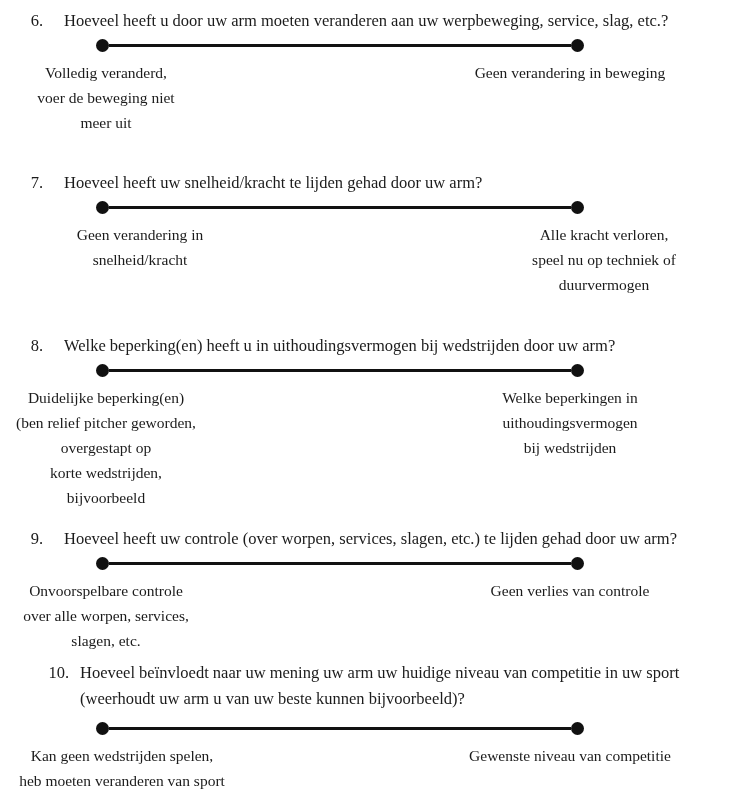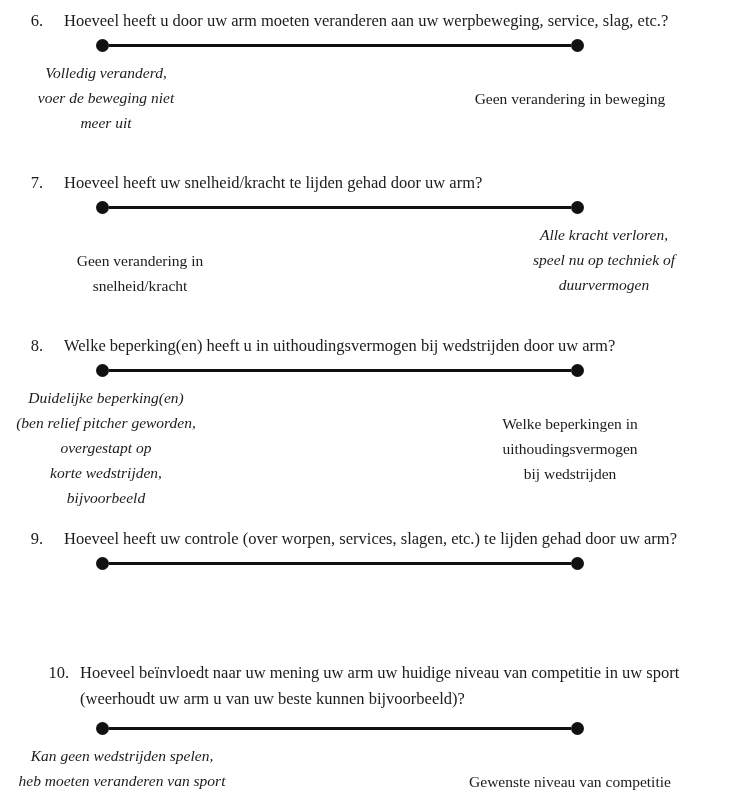--- a/index.html
+++ b/index.html
@@ -16,22 +16,22 @@
   .q-title{display:flex;line-height:26px;font-size:16.5px;}
   .qnum{flex:0 0 64px;box-sizing:border-box;text-align:right;padding-right:21px;}
   .q10 .qnum{flex-basis:56px;padding-right:11px;margin-left:24px;}
   .q-text{flex:1;white-space:pre-line;padding-right:6px;}
   .scale{margin:4px 0 0 96px;width:488px;height:14px;display:flex;align-items:center;}
   .q10 .scale{margin-top:9px;}
   .dot{width:13px;height:13px;border-radius:50%;background:#111;flex:0 0 auto;}
   .track{flex:1;height:3px;background:#111;}
   .anchors{display:flex;justify-content:space-between;margin-top:8px;padding-right:36px;}
   .anchor{white-space:pre-line;text-align:center;line-height:25px;font-size:15.5px;}
-  .anchor.left{width:212px;font-style:italic;}
-  .anchor.right{width:280px;margin-top:26px;}
+  .anchor.left{width:212px;}
+  .anchor.right{width:280px;}
   .q10 .anchor.left{width:244px;}
   
   .q6{top:8px;} .q7{top:170px;} .q8{top:333px;} .q9{top:526px;} .q10{top:660px;}
 </style>
 </head>
 <body>
 
 <div id="page">
 
   <section class="q-block q6">
@@ -96,20 +96,26 @@
   <section class="q-block q9">
     <div class="q-title">
       <span class="qnum">9.</span>
       <span class="q-text">Hoeveel heeft uw controle (over worpen, services, slagen, etc.) te lijden gehad door uw arm?</span>
     </div>
     <div class="scale">
       <span class="dot"></span>
       <span class="track"></span>
       <span class="dot"></span>
     </div>
+    <div class="anchors">
+      <div class="anchor left">Onvoorspelbare controle
+over alle worpen, services,
+slagen, etc.</div>
+      <div class="anchor right">Geen verlies van controle</div>
+    </div>
   </section>
 
   <section class="q-block q10">
     <div class="q-title">
       <span class="qnum">10.</span>
       <span class="q-text">Hoeveel beïnvloedt naar uw mening uw arm uw huidige niveau van competitie in uw sport
 (weerhoudt uw arm u van uw beste kunnen bijvoorbeeld)?</span>
     </div>
     <div class="scale">
       <span class="dot"></span>

